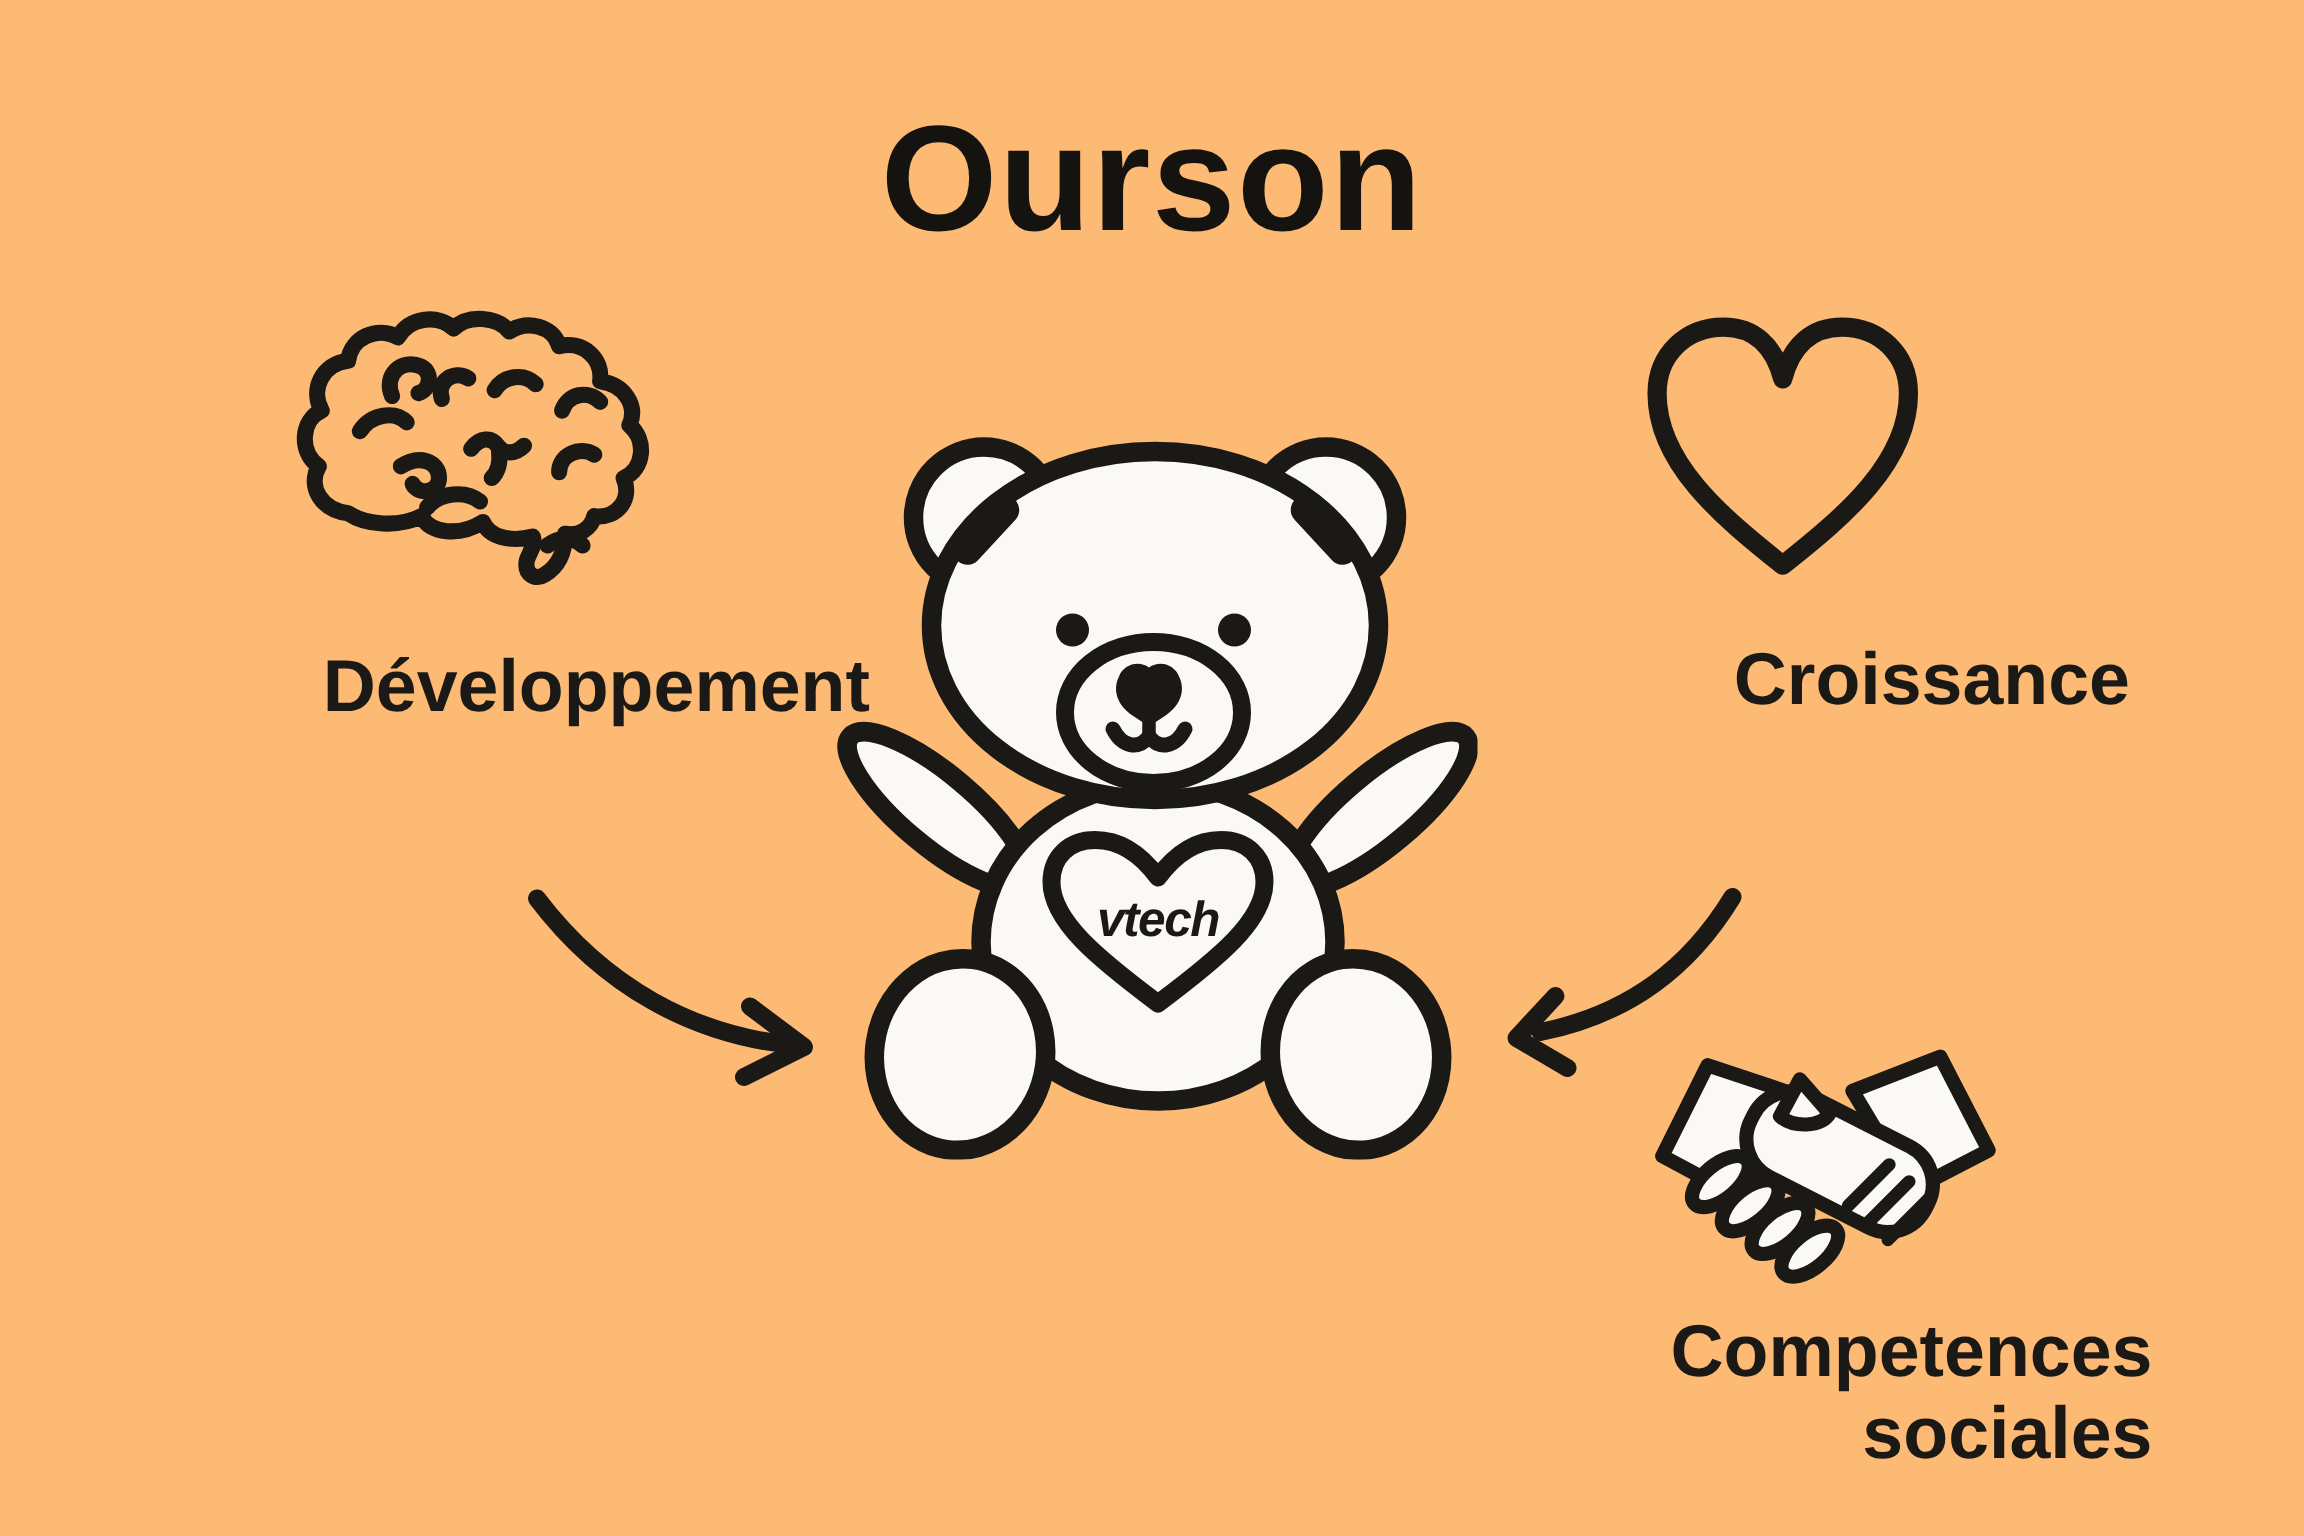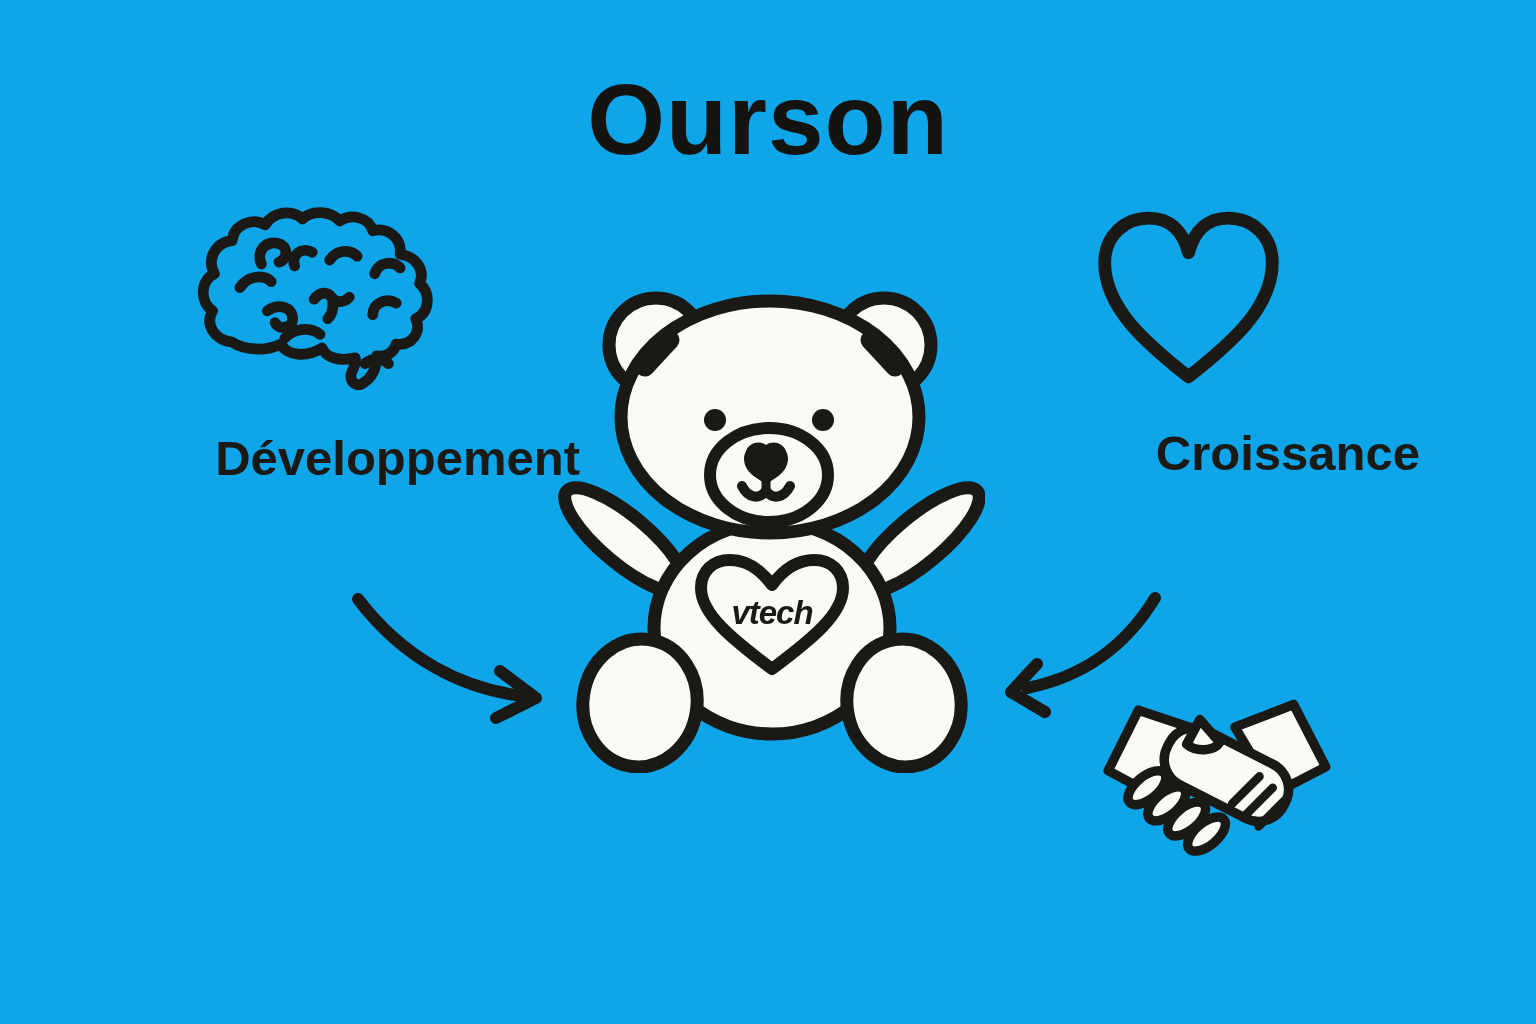--- a/index.html
+++ b/index.html
@@ -1,19 +1,19 @@
 <!DOCTYPE html>
 <html><head>
 <meta charset="utf-8">
 <style>
   html,body{margin:0;padding:0;}
   .canvas{
     position:relative;
     width:1536px;height:1024px;
-    background:#0ea5e9;
+    background:#fdba74;
     overflow:hidden;
     font-family:"Liberation Sans", sans-serif;
     color:#171512;
   }
   .title{
     position:absolute;left:0;right:0;top:62px;
     text-align:center;
     font-size:100px;font-weight:700;
     letter-spacing:1px;
     color:#151310;
@@ -173,14 +173,18 @@
       <path class="stroke" stroke-width="12" d="M 42,82 L 16,110 L 50,130"></path>
     </svg>
   </div>
 
   <div class="label label-cognitive">
     <div>Développement</div>
   </div>
   <div class="label label-emotional">
     <div>Croissance</div>
   </div>
+  <div class="label label-social">
+    <div>Competences</div>
+    <div>sociales</div>
+  </div>
 
 </div>
 
 </body></html>

